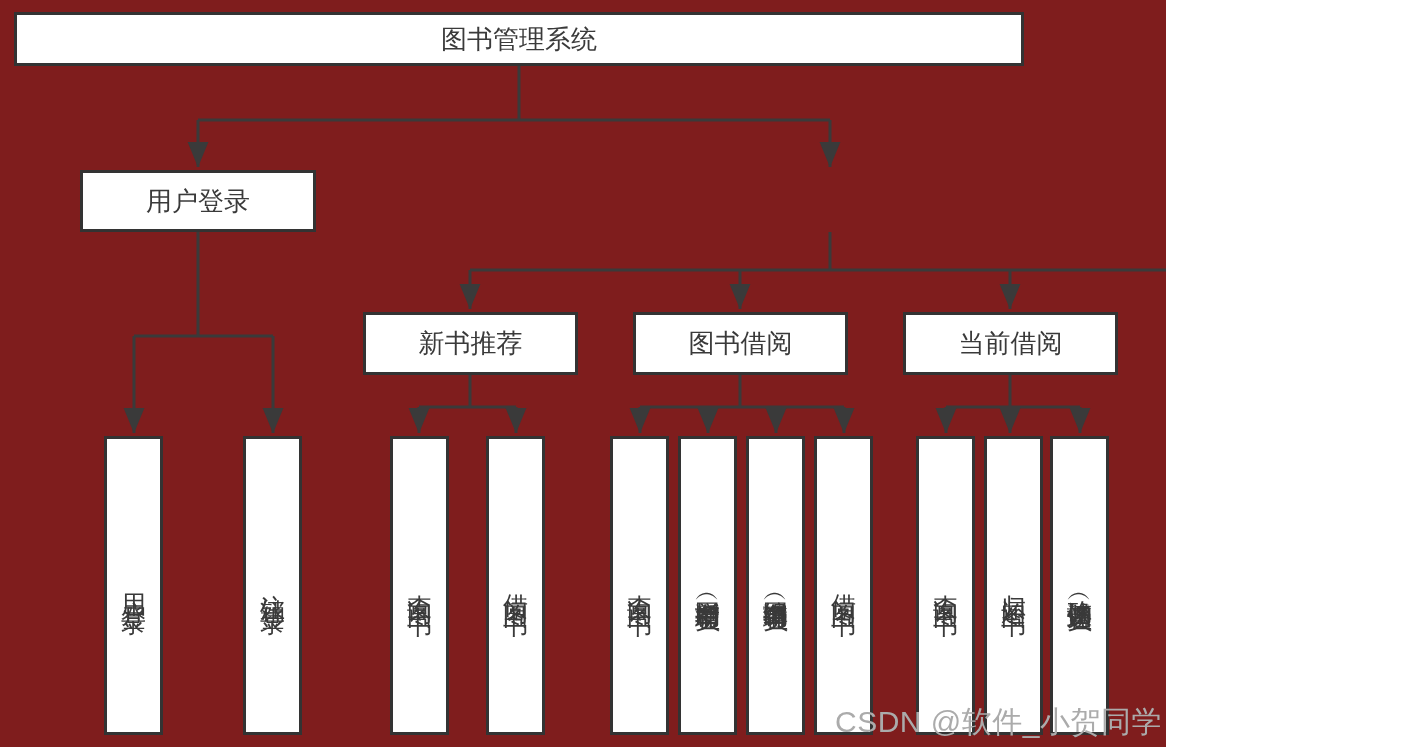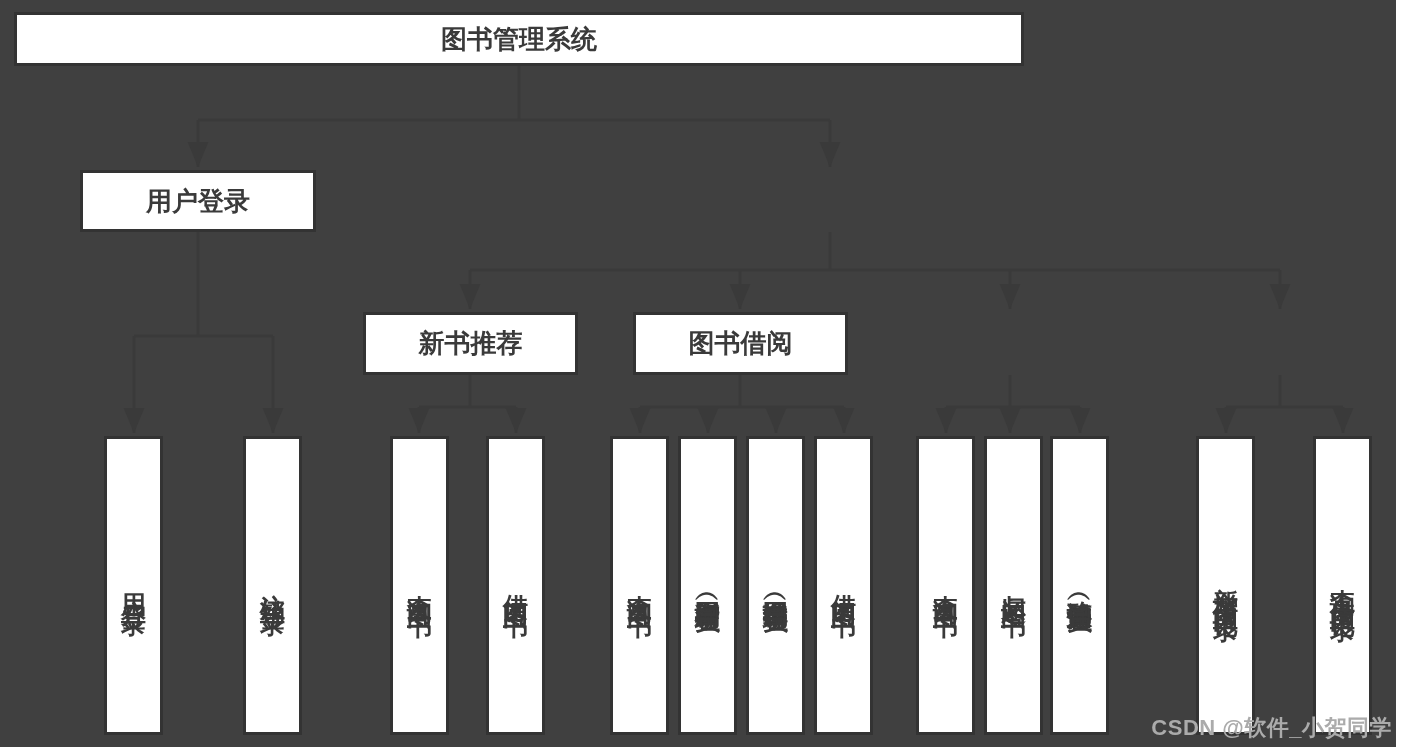--- a/index.html
+++ b/index.html
@@ -1,24 +1,23 @@
 <!DOCTYPE html>
 <html><head>
 <meta charset="utf-8">
 <style>
   html, body { margin: 0; padding: 0; background: #ffffff; }
   body { font-family: "Liberation Sans", "DejaVu Sans", sans-serif; }
 
   .canvas {
     position: relative;
-    width: 1396px;
+    width: 1166px;
     height: 747px;
-    background: #404040;
+    background: #7f1d1d;
     overflow: hidden;
-    font-weight: bold;
   }
 
   .connectors {
     position: absolute;
     left: 0; top: 0;
     width: 1405px; height: 747px;
     z-index: 1;
   }
 
   .node {
@@ -68,21 +67,21 @@
   .lf-9  { left: 916px; }
   .lf-10 { left: 984px; }
   .lf-11 { left: 1050px; }
   .lf-12 { left: 1196px; }
   .lf-13 { left: 1313px; }
 
   .watermark {
     position: absolute;
     right: 4px;
     bottom: 4px;
-    font-size: 22px;
+    font-size: 30px;
     color: #ababab;
     letter-spacing: 0.5px;
     z-index: 5;
     white-space: nowrap;
   }
 </style>
 </head>
 <body>
 
 <div class="canvas">
@@ -129,20 +128,21 @@
       <line x1="1343" y1="407" x2="1343" y2="433" marker-end="url(#arrow)"></line>
     </g>
   </svg>
 
   <div class="node root-node">图书管理系统</div>
 
   <div class="node l1-a">用户登录</div>
 
   <div class="node l2 l2-b">图书借阅</div>
   <div class="node l2 l2-a">新书推荐</div>
+  <div class="node l2 l2-c">当前借阅</div>
 
   <div class="node leaf lf-1">用户登录</div>
   <div class="node leaf lf-2">注销登录</div>
 
   <div class="node leaf lf-3">查询图书</div>
   <div class="node leaf lf-4">借阅图书</div>
 
   <div class="node leaf lf-5">查询图书</div>
   <div class="node leaf leaf-long lf-6">新增图书（管理员）</div>
   <div class="node leaf leaf-long lf-7">编辑图书（管理员）</div>

